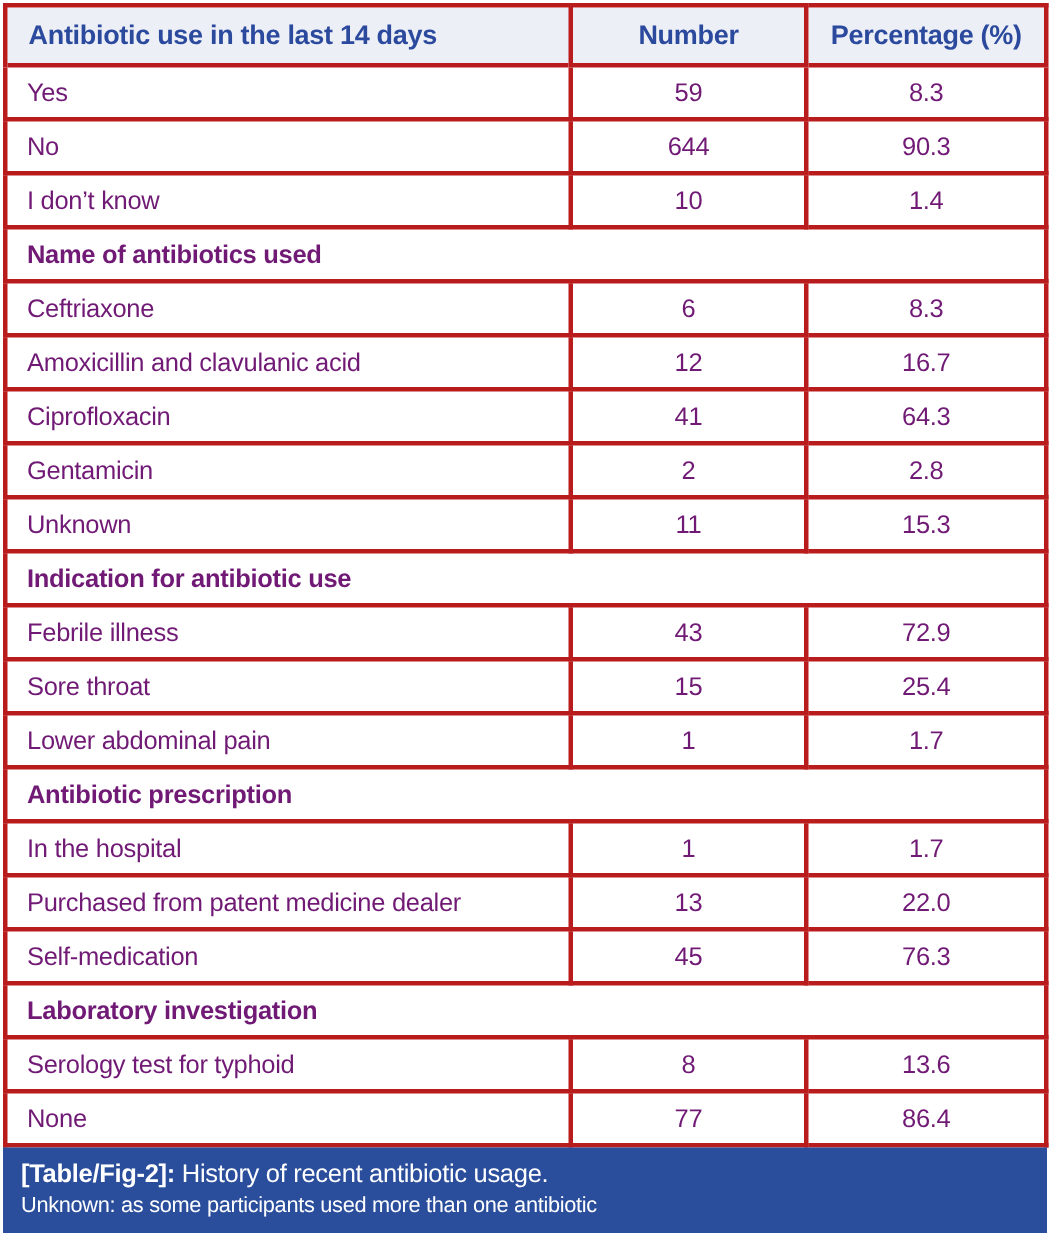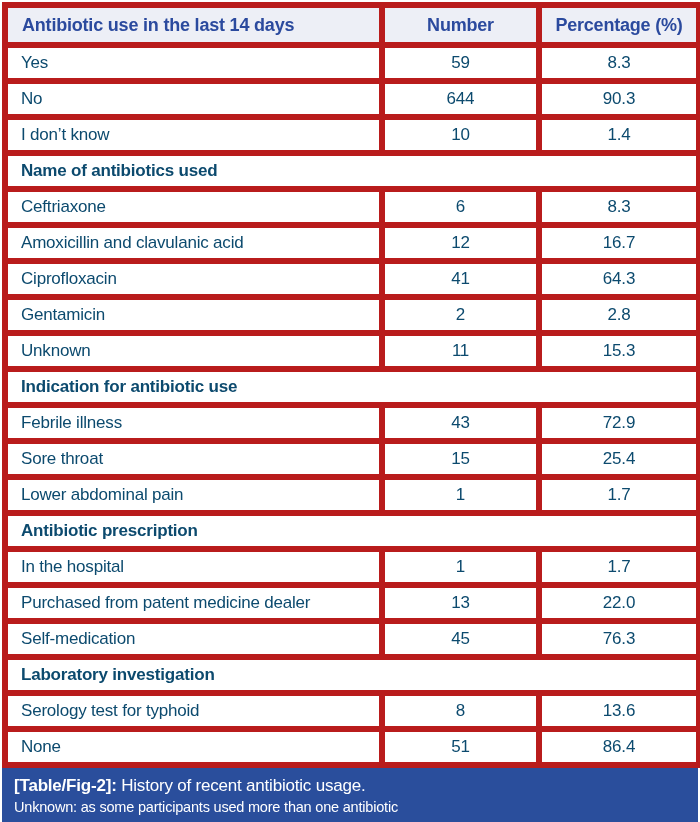--- a/index.html
+++ b/index.html
@@ -18,21 +18,21 @@
   table.figtable {
     width: 696px;
     border-collapse: collapse;
     table-layout: fixed;
     border: 2px solid #1d3a6a;
   }
   table.figtable col.c1 { width: 377px; }
   table.figtable col.c2 { width: 157px; }
   table.figtable col.c3 { width: 160px; }
   table.figtable th, table.figtable td {
-    border: 6px solid #b91c1c;
+    border: 3px solid #b91c1c;
     box-sizing: border-box;
     overflow: hidden;
     white-space: nowrap;
   }
   table.figtable thead th {
     background: #edeff6;
     color: #2b4a9e;
     font-weight: bold;
     font-size: 18px;
     height: 40px;
@@ -40,21 +40,21 @@
     letter-spacing: -0.2px;
   }
   th.head-label {
     text-align: left;
     padding-left: 14px;
   }
   th.head-num { text-align: center; }
   table.figtable td {
     height: 36px;
     font-size: 17px;
-    color: #0c4a6e;
+    color: #701a75;
     letter-spacing: -0.2px;
   }
   td.label-cell {
     text-align: left;
     padding-left: 13px;
   }
   td.num-cell { text-align: center; }
   td.section-cell {
     font-weight: bold;
     color: #39393c;
@@ -183,21 +183,21 @@
         <tr>
           <td colspan="3" class="section-cell">Laboratory investigation</td>
         </tr>
         <tr>
           <td class="label-cell">Serology test for typhoid</td>
           <td class="num-cell">8</td>
           <td class="num-cell">13.6</td>
         </tr>
         <tr>
           <td class="label-cell">None</td>
-          <td class="num-cell">51</td>
+          <td class="num-cell">77</td>
           <td class="num-cell">86.4</td>
         </tr>
       </tbody>
   </table>
 
   <div class="caption-banner">
     <div class="caption-line1">
       <span class="caption-tag">[Table/Fig-2]:</span>
       <span>History of recent antibiotic usage.</span>
     </div>

